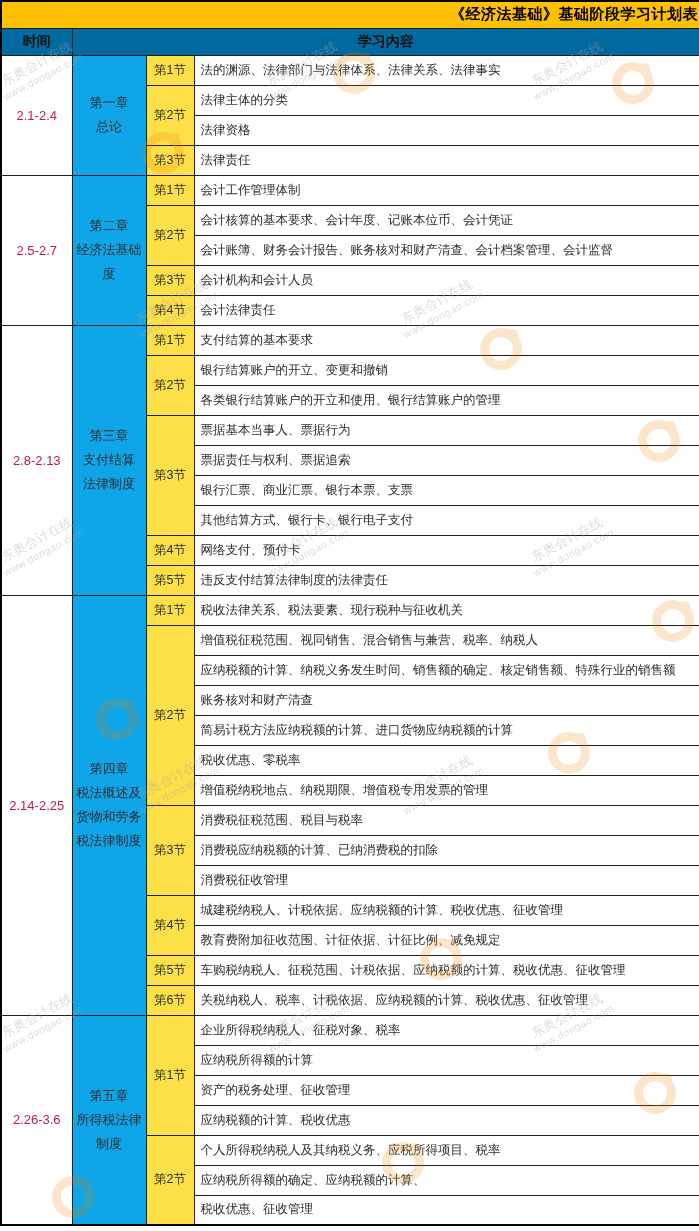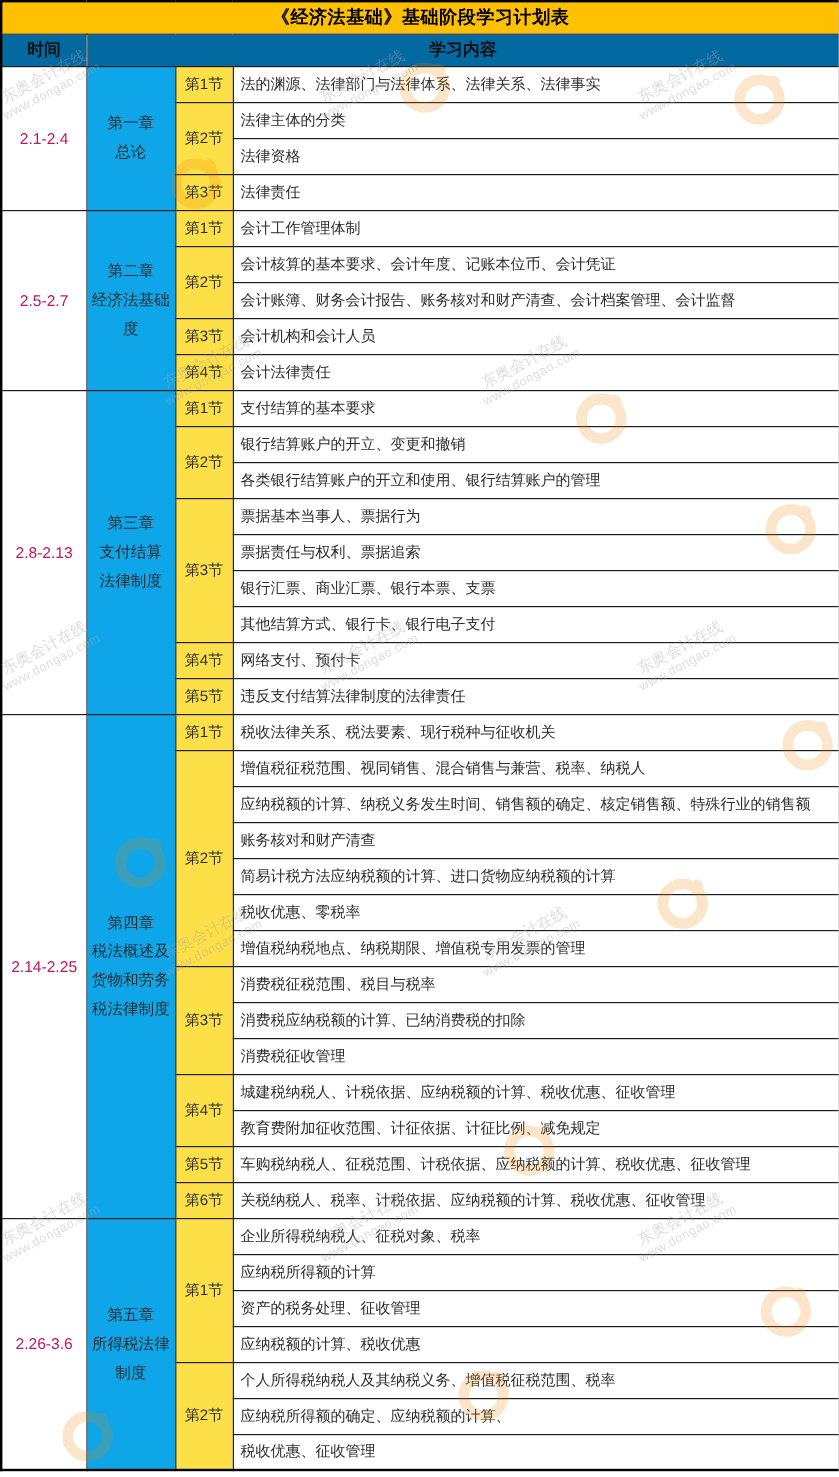--- a/index.html
+++ b/index.html
@@ -23,21 +23,21 @@
   table.plan td, table.plan th {
     border: 1px solid #1f1f1f;
     overflow: hidden;
   }
   tr.title-row th {
     background: #FFC000;
     color: #000000;
     font-size: 15px;
     font-weight: bold;
     height: 27px;
-    text-align: center;
+    text-align: right;
     letter-spacing: 0.5px;
   }
   tr.header-row th {
     background: #0369a1;
     color: #111111;
     font-size: 14px;
     font-weight: bold;
     height: 27px;
     text-align: center;
   }
@@ -275,21 +275,21 @@
           <td class="content-cell">应纳税所得额的计算</td>
         </tr>
         <tr>
           <td class="content-cell">资产的税务处理、征收管理</td>
         </tr>
         <tr>
           <td class="content-cell">应纳税额的计算、税收优惠</td>
         </tr>
         <tr>
           <td class="section-cell" rowspan="3">第2节</td>
-          <td class="content-cell">个人所得税纳税人及其纳税义务、增值税征税范围、税率</td>
+          <td class="content-cell">个人所得税纳税人及其纳税义务、应税所得项目、税率</td>
         </tr>
         <tr>
           <td class="content-cell">应纳税所得额的确定、应纳税额的计算、</td>
         </tr>
         <tr>
           <td class="content-cell">税收优惠、征收管理</td>
         </tr>
       </tbody>
   </table>
 

